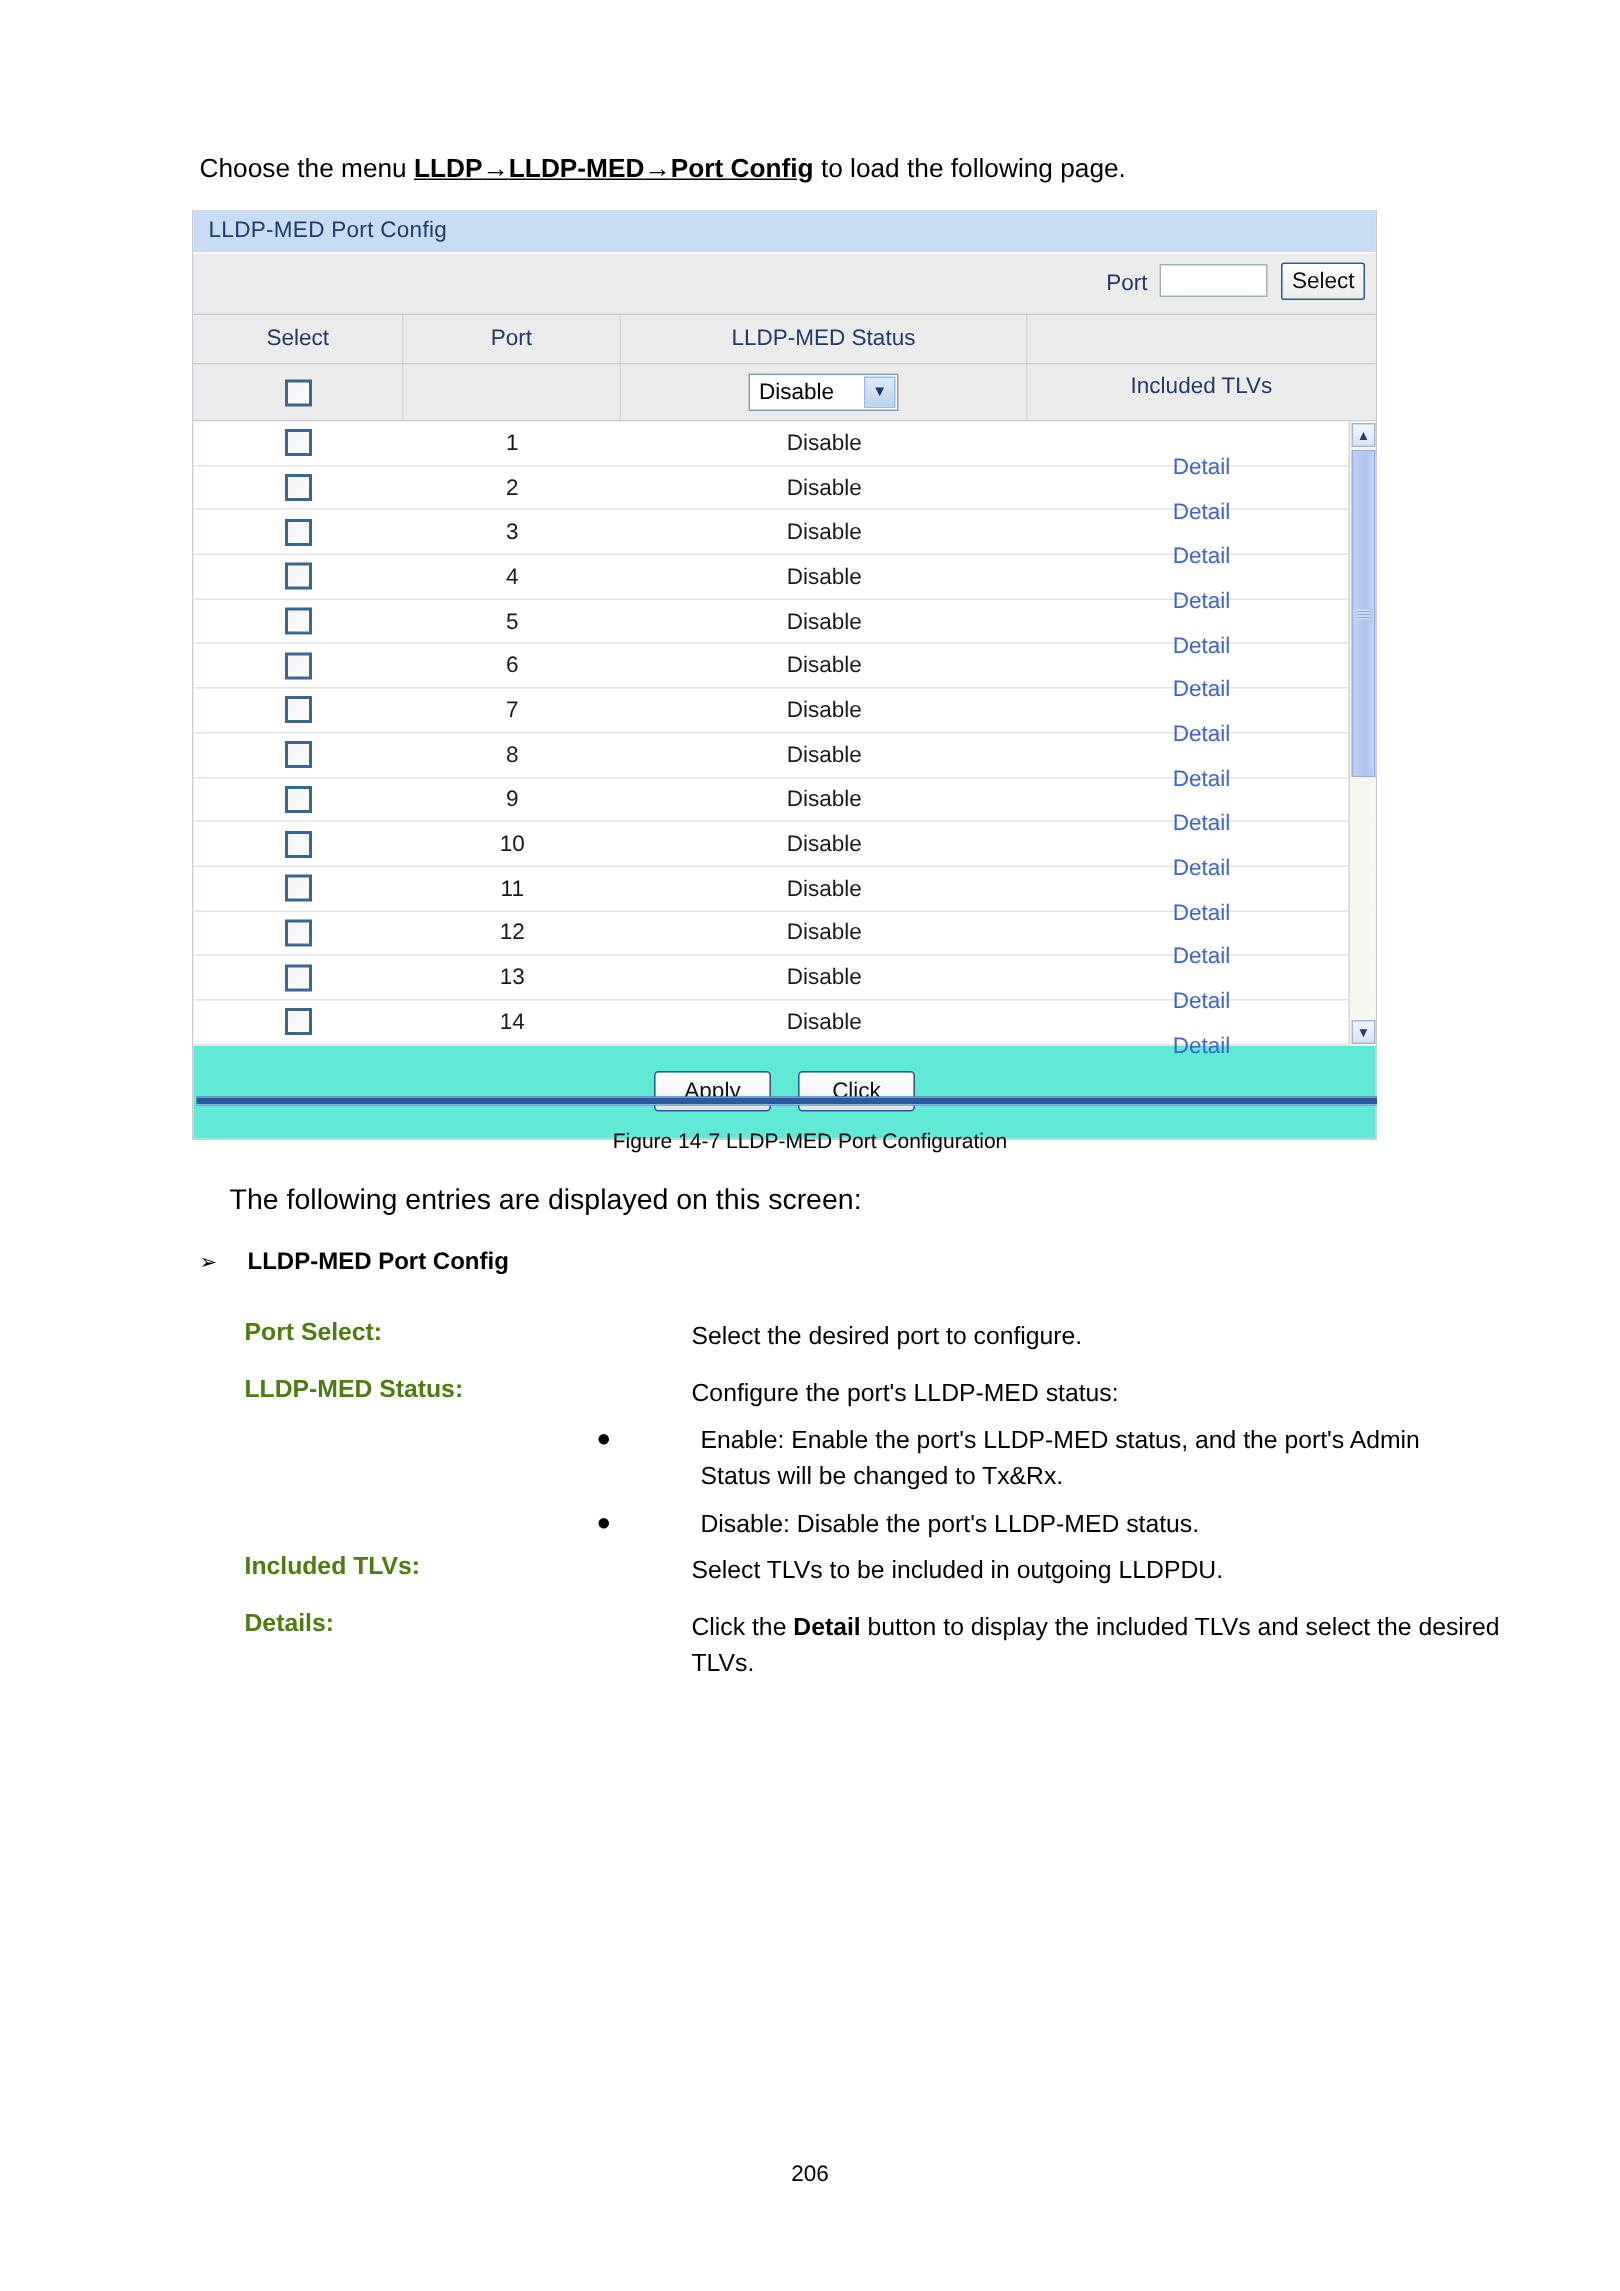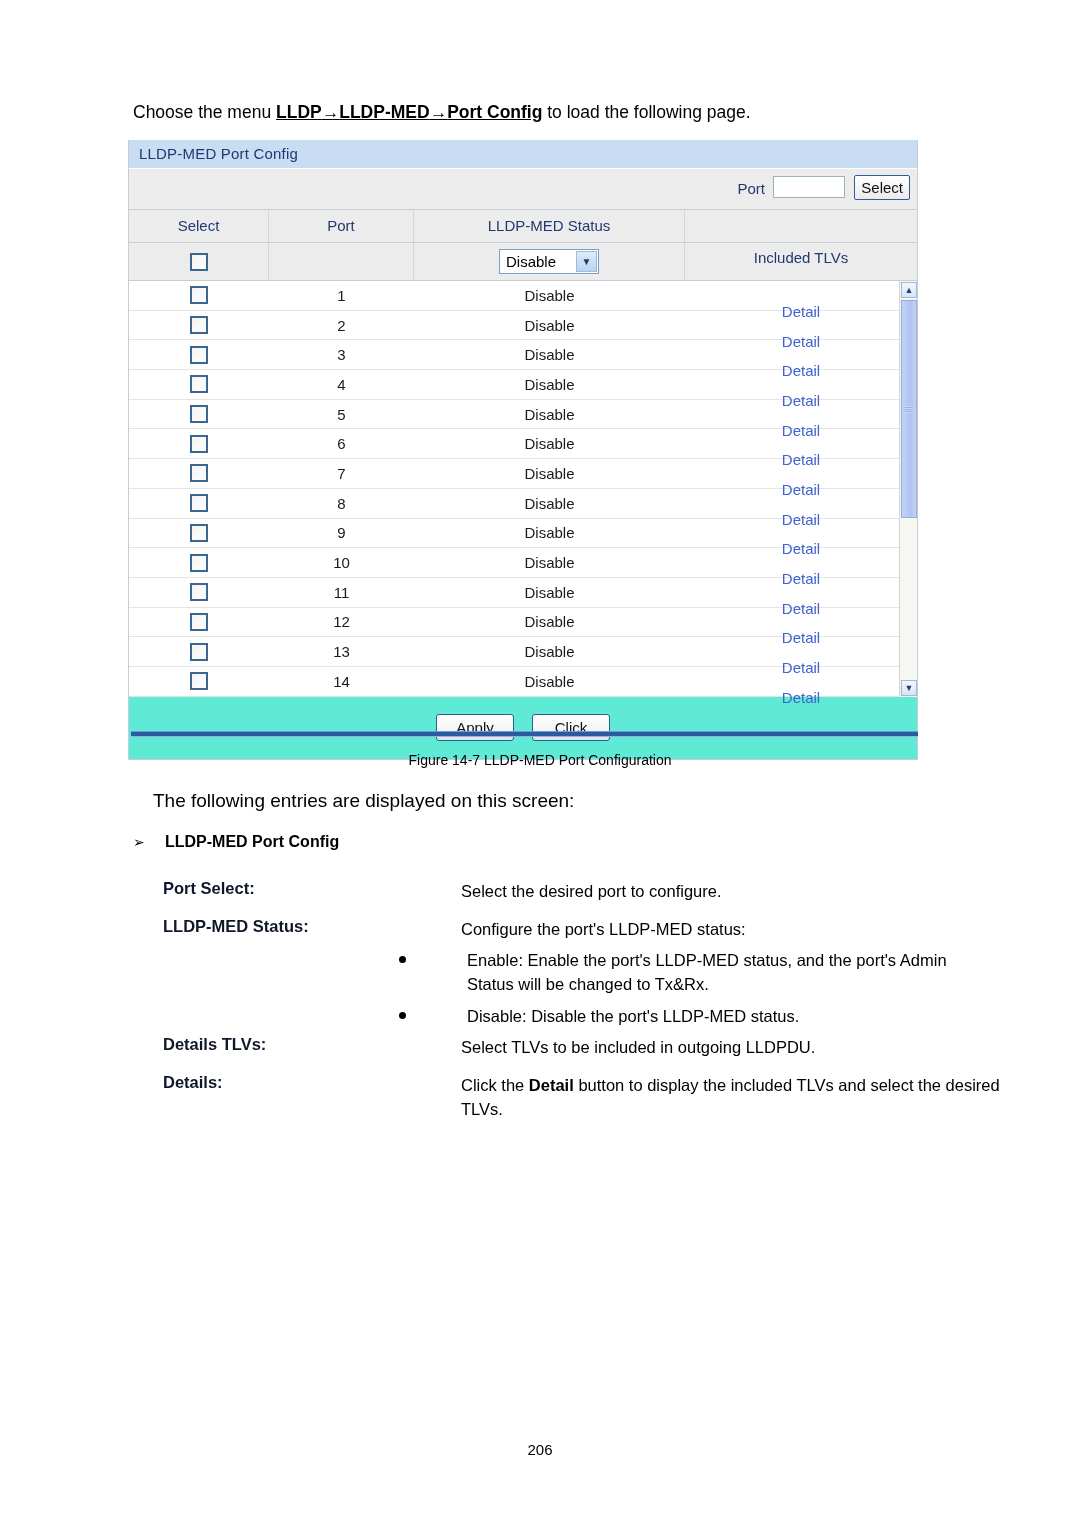--- a/index.html
+++ b/index.html
@@ -303,21 +303,21 @@
     width: 32px;
     font-weight: normal;
     font-size: 14px;
   }
 
   .entry { position: absolute; font-size: 16.5px; }
   .entry .term {
     position: absolute;
     left: 0;
     top: 0;
-    color: #0f172a;
+    color: #4d7c0f;
     font-weight: bold;
     white-space: nowrap;
   }
   .entry .desc {
     position: absolute;
     left: 266px;
     top: 0;
     width: 570px;
     line-height: 24px;
     margin-left: 32px;
@@ -579,21 +579,21 @@
     <span class="dot"></span>
     <span>Enable: Enable the port's LLDP-MED status, and the port's Admin Status will be changed to Tx&amp;Rx.</span>
   </div>
   <div class="sub-item">
     <span class="dot"></span>
     <span>Disable: Disable the port's LLDP-MED status.</span>
   </div>
 </div>
 
 <div class="entry" style="left:163px; top:1035px;">
-  <span class="term">Details TLVs:</span>
+  <span class="term">Included TLVs:</span>
   <span class="desc">Select TLVs to be included in outgoing LLDPDU.</span>
 </div>
 
 <div class="entry" style="left:163px; top:1073px;">
   <span class="term">Details:</span>
   <span class="desc"><span>Click the </span><b>Detail</b><span> button to display the included TLVs and select the desired TLVs.</span></span>
 </div>
 
 <div class="page-no">206</div>
 

